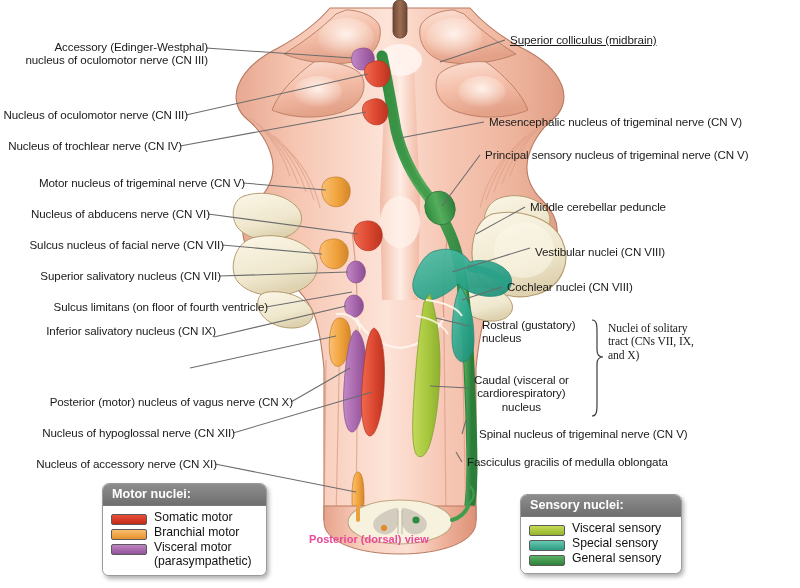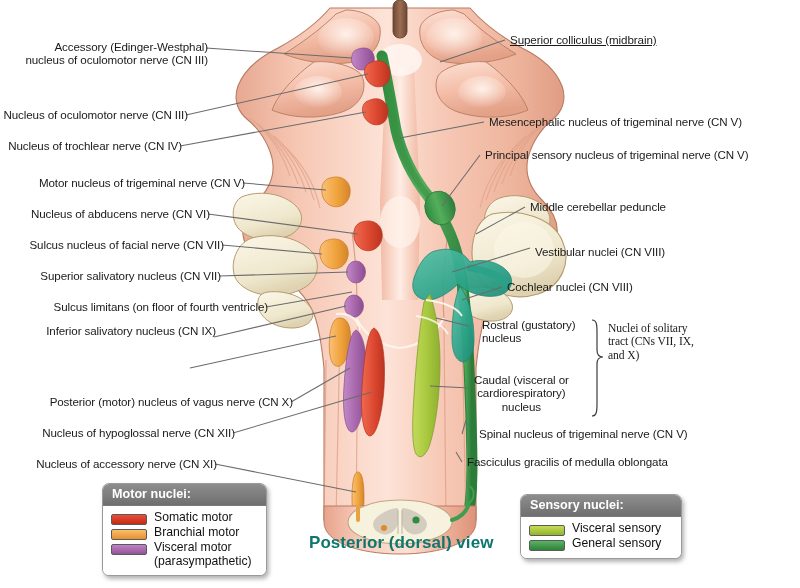--- a/index.html
+++ b/index.html
@@ -17,23 +17,23 @@
     line-height:13.4px;
     color:#1a1a1a;
     white-space:pre;
     letter-spacing:-0.1px;
   }
   .lbl.right{text-align:left;}
   .lbl.left{text-align:right;}
 
   .caption{
     position:absolute;
-    font-size:17px;
+    font-size:11px;
     font-weight:bold;
-    color:#0f766e;
+    color:#ec4899;
     letter-spacing:0.05px;
   }
 
   
   .legend{
     position:absolute;
     border:1px solid #9a9a9a;
     border-radius:7px;
     background:#ffffff;
     box-shadow:2px 3px 4px rgba(0,0,0,0.30);
@@ -413,19 +413,23 @@
   </div>
 
   <div class="legend" style="left:520px; top:494px; width:160px;">
     <div class="legend-head">Sensory nuclei:</div>
     <div class="legend-body">
       <div class="legend-row">
         <span class="swatch" style="background:linear-gradient(#c6dc56,#93b32d);"></span>
         <span class="legend-text">Visceral sensory</span>
       </div>
       <div class="legend-row">
+        <span class="swatch" style="background:linear-gradient(#67c8b0,#2e9a82);"></span>
+        <span class="legend-text">Special sensory</span>
+      </div>
+      <div class="legend-row">
         <span class="swatch" style="background:linear-gradient(#5bb265,#2f8139);"></span>
         <span class="legend-text">General sensory</span>
       </div>
     </div>
   </div>
 
 </div>
 
 </body></html>

